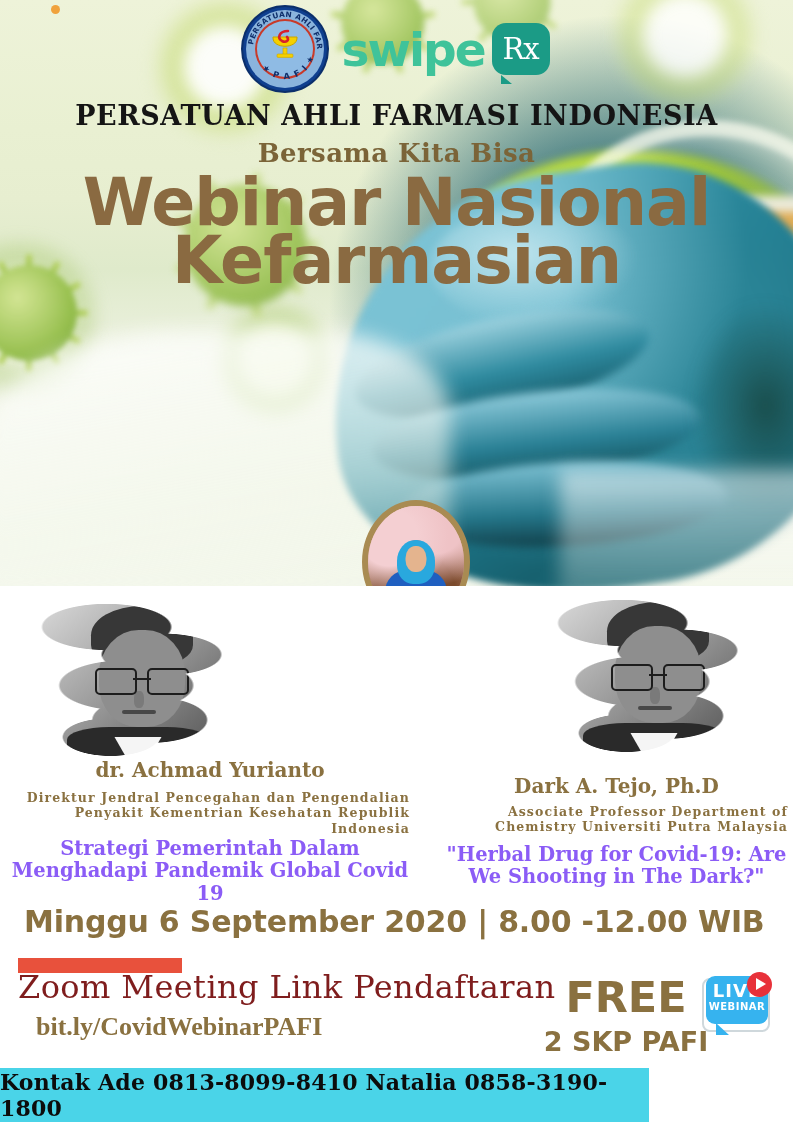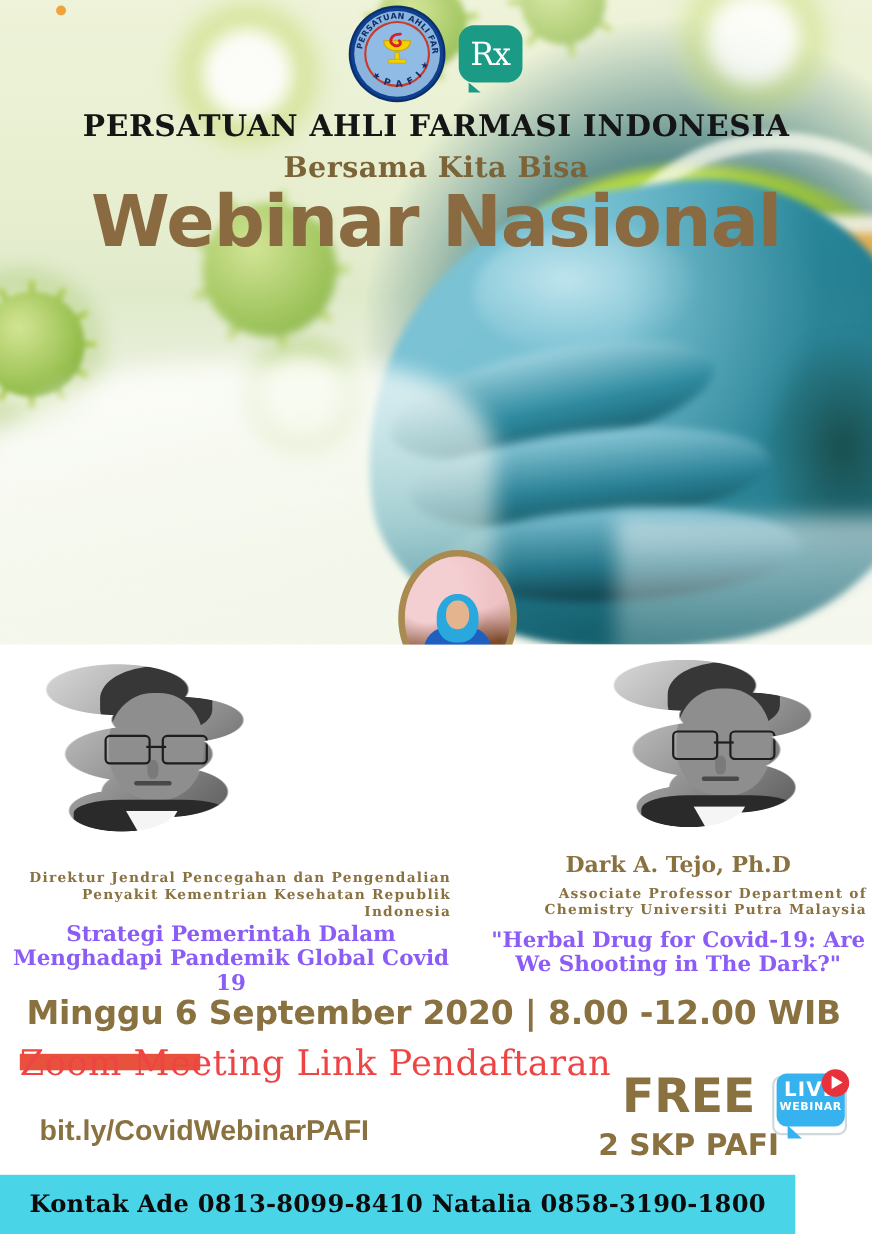--- a/index.html
+++ b/index.html
@@ -187,24 +187,24 @@
   .yur-aff{left:10px;top:204px;width:400px;}
   .yur-topic{left:0px;top:252px;width:420px;}
   .tejo-name{left:440px;top:188px;width:353px;}
   .tejo-aff{left:448px;top:218px;width:340px;}
   .tejo-topic{left:440px;top:258px;width:353px;}
 
   
   .dateline{position:absolute;left:24px;top:318px;
     font-family:"DejaVu Sans", sans-serif;font-weight:700;font-size:30px;color:#8a7140;letter-spacing:-.2px;}
   .redbar{position:absolute;left:18px;top:372px;width:164px;height:15px;background:#e8513c;}
-  .zoomline{position:absolute;left:18px;top:361px;
-    font-family:"DejaVu Serif", serif;font-size:32px;color:#ef4444;letter-spacing:.4px;}
+  .zoomline{position:absolute;left:18px;top:382px;
+    font-family:"DejaVu Serif", serif;font-size:32px;color:#7f1d1d;letter-spacing:.4px;}
   .link{position:absolute;left:36px;top:426px;
-    font-family:Liberation Sans, sans-serif;font-weight:700;font-size:26px;color:#8a7140;}
+    font-family:Liberation Serif, serif;font-weight:700;font-size:26px;color:#8a7140;}
 
   
   .free{position:absolute;left:556px;top:386px;width:140px;text-align:center;
     font-family:"DejaVu Sans", sans-serif;font-weight:700;font-size:43px;color:#8a7140;letter-spacing:0;}
   .skp{position:absolute;left:540px;top:440px;width:172px;text-align:center;
     font-family:"DejaVu Sans", sans-serif;font-weight:700;font-size:27px;color:#8a7140;}
 
   
   .live{position:absolute;left:698px;top:388px;width:74px;height:70px;}
   .live .frame{position:absolute;left:4px;top:4px;width:64px;height:50px;border-radius:8px;border:2px solid #cfd8dc;}
@@ -213,22 +213,22 @@
     border-left:13px solid #36b3ef;border-top:12px solid transparent;}
   .live .t1{position:absolute;left:8px;top:8px;width:62px;text-align:center;color:#fff;
     font-family:"DejaVu Sans", sans-serif;font-weight:700;font-size:18px;letter-spacing:1px;line-height:1;}
   .live .t2{position:absolute;left:8px;top:27px;width:62px;text-align:center;color:#fff;
     font-family:"DejaVu Sans", sans-serif;font-weight:700;font-size:10px;letter-spacing:.5px;}
   .live .play{position:absolute;right:0;top:-2px;width:25px;height:25px;border-radius:50%;background:#e8313a;}
   .live .play::after{content:"";position:absolute;left:9px;top:6px;width:0;height:0;
     border-left:10px solid #fff;border-top:6px solid transparent;border-bottom:6px solid transparent;}
 
   
-  .contact{position:absolute;left:0;top:1068px;width:723px;height:54px;background:#4ad4e8;
-    display:flex;align-items:center;justify-content:center;text-align:right;}
+  .contact{position:absolute;left:0;top:1068px;width:649px;height:54px;background:#4ad4e8;
+    display:flex;align-items:center;justify-content:center;}
   .contact span{font-family:"DejaVu Serif", serif;font-weight:700;font-size:22px;color:#0c0c0c;letter-spacing:.2px;}
 </style>
 </head>
 <body>
 
 <div class="poster">
 
   <div class="hero">
     <div class="cell c1"></div>
     <div class="cell c2"></div>
@@ -319,30 +319,32 @@
       </div>
       <svg class="pafi-bowl" viewBox="0 0 34 30">
         <path d="M5 9 C5 20, 29 20, 29 9 L29 8 L5 8 Z" fill="#f5d000" stroke="#c8a400" stroke-width="1"></path>
         <rect x="15" y="19" width="4" height="7" fill="#f5d000" stroke="#c8a400" stroke-width=".6"></rect>
         <rect x="9" y="25" width="16" height="3.4" rx="1" fill="#f5d000" stroke="#c8a400" stroke-width=".6"></rect>
         <path d="M20 2 C11 2, 9 9, 14 12 C18 14, 22 11, 19 8" fill="none" stroke="#d8202a" stroke-width="2.6" stroke-linecap="round"></path>
       </svg>
     </div>
 
     <div class="swipe">
+      <div class="swipe-word">swipe</div>
       <div class="swipe-dot"></div>
       <div class="rx-bubble">
         <div class="rx-txt">Rx</div>
       </div>
     </div>
   </div>
 
   <div class="org-name">PERSATUAN AHLI FARMASI INDONESIA</div>
   <div class="tagline">Bersama Kita Bisa</div>
   <div class="title1">Webinar Nasional</div>
+  <div class="title2">Kefarmasian</div>
 
   <div class="chair-photo">
     <div class="bg"></div>
     <div class="redlamp"></div>
     <div class="body"></div>
     <div class="head"></div>
     <div class="face"></div>
   </div>
   <div class="chair-name">apt Maryani S.Farm MKM</div>
   <div class="chair-role">Pembukaan oleh Ketua Umum PAFI Pusat</div>
@@ -359,20 +361,21 @@
               <span></span>
               <em></em>
               <span></span>
             </div>
           <div class="mouth"></div>
           <div class="cloth"></div>
           <div class="collar"></div>
         </div>
       </div>
     </div>
+    <div class="spk-name yur-name">dr. Achmad Yurianto</div>
     <div class="spk-aff yur-aff">Direktur Jendral Pencegahan dan Pengendalian Penyakit Kementrian Kesehatan Republik Indonesia</div>
     <div class="spk-topic yur-topic">Strategi Pemerintah Dalam Menghadapi Pandemik Global Covid  19</div>
 
     <div class="spk-photo tejo">
       <div class="mask">
         <div class="por">
           <div class="hair"></div>
           <div class="skin"></div>
           <div class="nose"></div>
           <div class="glass">

